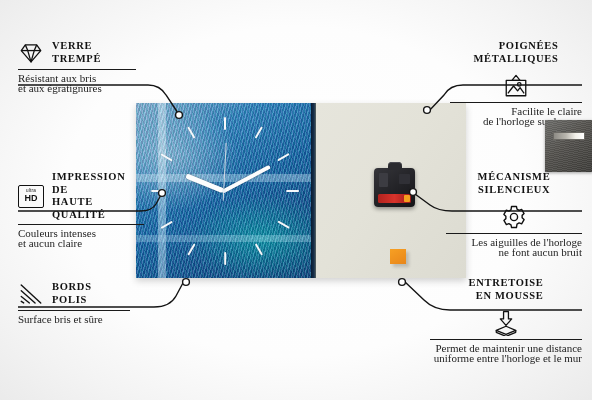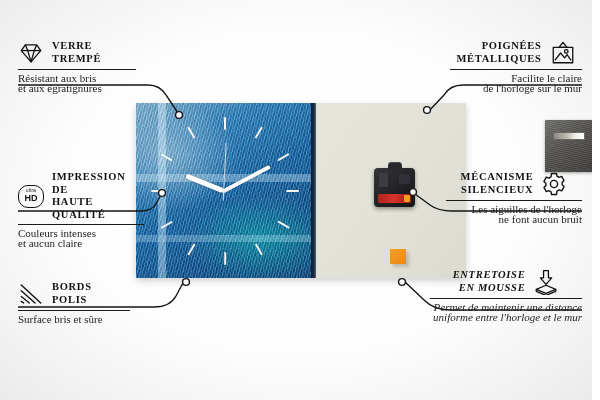--- a/index.html
+++ b/index.html
@@ -167,21 +167,21 @@
     z-index: 5;
   }
 
   
   .callout { position: absolute; }
   .callout .head {
     display: flex;
     align-items: center;
     gap: 8px;
   }
-  .callout.right .head { flex-direction: row; justify-content: center; }
+  .callout.right .head { flex-direction: column; justify-content: center; }
   .callout .title {
     font-weight: bold;
     font-size: 10.5px;
     letter-spacing: 0.7px;
     line-height: 12.6px;
     color: #111111;
     text-transform: uppercase;
     white-space: pre-line;
   }
   .callout.left  .title { text-align: left; }
@@ -199,21 +199,21 @@
     white-space: pre-line;
   }
   .callout.right .desc { text-align: right; }
 
   .icon-box { width: 26px; height: 26px; flex: 0 0 26px; }
   .icon-box svg { display: block; width: 26px; height: 26px; }
 
   .hd-badge {
     width: 24px; height: 21px;
     border: 1.3px solid #111;
-    border-radius: 10px;
+    border-radius: 2px;
     display: flex;
     flex-direction: column;
     align-items: center;
     justify-content: center;
     line-height: 1;
     flex: 0 0 24px;
   }
   .hd-badge .hd-small {
     font-size: 4.6px;
     letter-spacing: 0.2px;
@@ -227,21 +227,21 @@
     color: #111;
     margin-top: 0.5px;
   }
 
   
   #c-verre      { left: 18px;  top: 40px;  width: 118px; }
   #c-impression { left: 18px;  top: 171px; width: 126px; }
   #c-bords      { left: 18px;  top: 281px; width: 112px; }
   #c-poignees   { right: 10px; top: 40px;  width: 132px; }
   #c-mecanisme  { right: 10px; top: 171px; width: 136px; }
-  #c-entretoise { right: 10px; top: 269px; width: 152px; font-style: italic; }
+  #c-entretoise { right: 10px; top: 277px; width: 152px; }
 
   svg.connectors {
     position: absolute;
     left: 0; top: 0;
     width: 600px; height: 400px;
     pointer-events: none;
     z-index: 6;
   }
 </style>
 </head>

